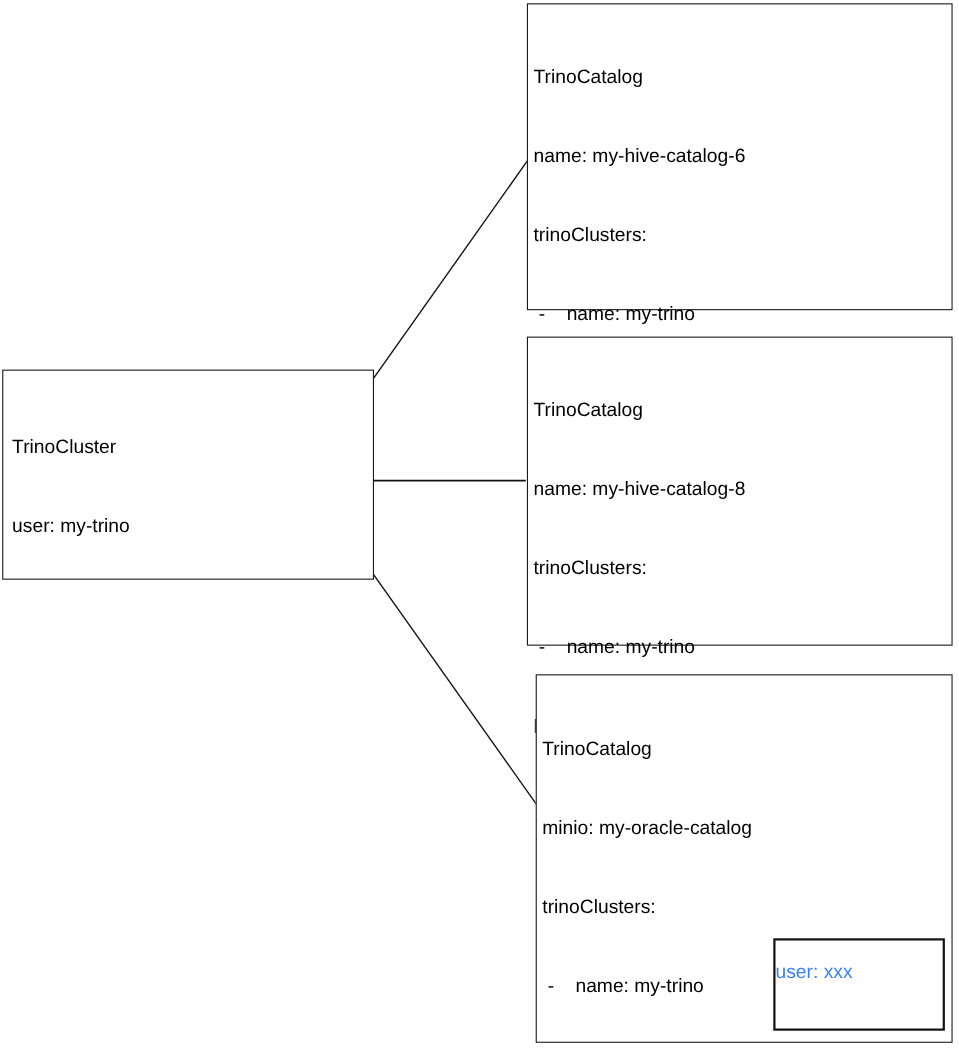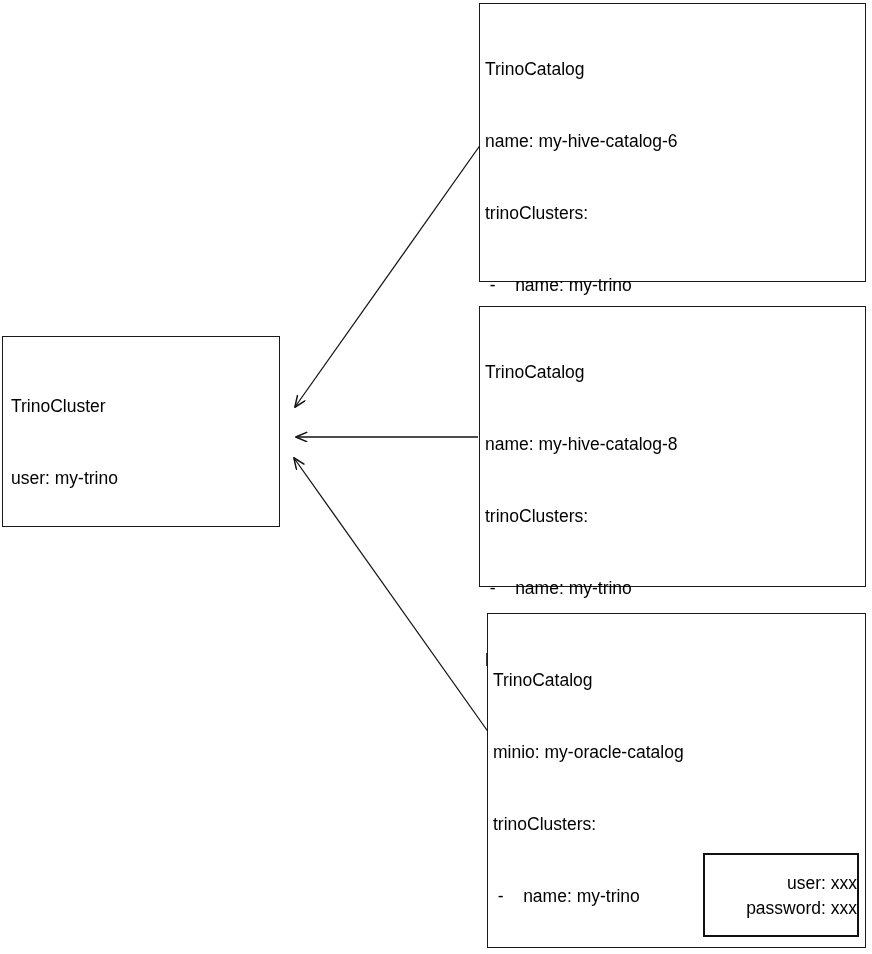--- a/index.html
+++ b/index.html
@@ -46,29 +46,29 @@
     white-space: pre;
   }
   .yaml .ln {
     display: block;
     white-space: pre;
   }
   .centered-text {
     position: absolute;
     left: 0;
     right: 0;
-    text-align: right;
+    text-align: left;
     font-family: "Liberation Sans", sans-serif;
     font-size: 17.5px;
     line-height: 25px;
-    color: #000000;
+    color: #3b82f6;
   }
 
   
-  #node-cluster      { left: 2px;   top: 336px; width: 278px; height: 191px; }
+  #node-cluster      { left: 2px;   top: 336px; width: 338px; height: 191px; }
   #node-catalog-1    { left: 479px; top: 3px;   width: 387px; height: 279px; }
   #node-catalog-2    { left: 479px; top: 306px; width: 387px; height: 281px; }
   #node-catalog-3    { left: 487px; top: 613px; width: 379px; height: 335px; }
   #node-credentials  { left: 702px; top: 852px; width: 156px; height: 84px; }
 
   #node-cluster .yaml     { left: 8px;  top: 9px; }
   #node-catalog-1 .yaml   { left: 5px;  top: 5px; }
   #node-catalog-2 .yaml   { left: 5px;  top: 5px; }
   #node-catalog-3 .yaml   { left: 5px;  top: 6px; }
   #node-credentials .centered-text { top: 16px; }
@@ -137,17 +137,16 @@
       <span class="ln">minio: my-oracle-catalog</span>
       <span class="ln">trinoClusters:</span>
       <span class="ln"> -    name: my-trino</span>
       
       
       
     </div>
 
     <div class="node-inner" id="node-credentials" style="left:215px; top:239px;">
       <div class="centered-text">user: xxx</div>
-      <div class="centered-text" style="top:41px;">password: xxx</div>
     </div>
   </div>
 
 </div>
 
 </body></html>

